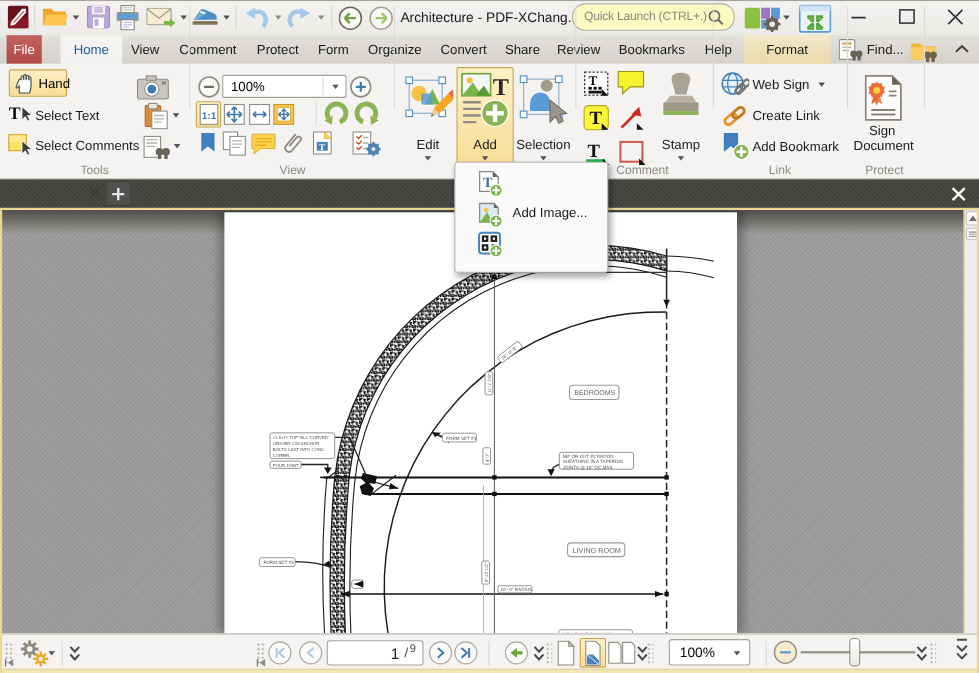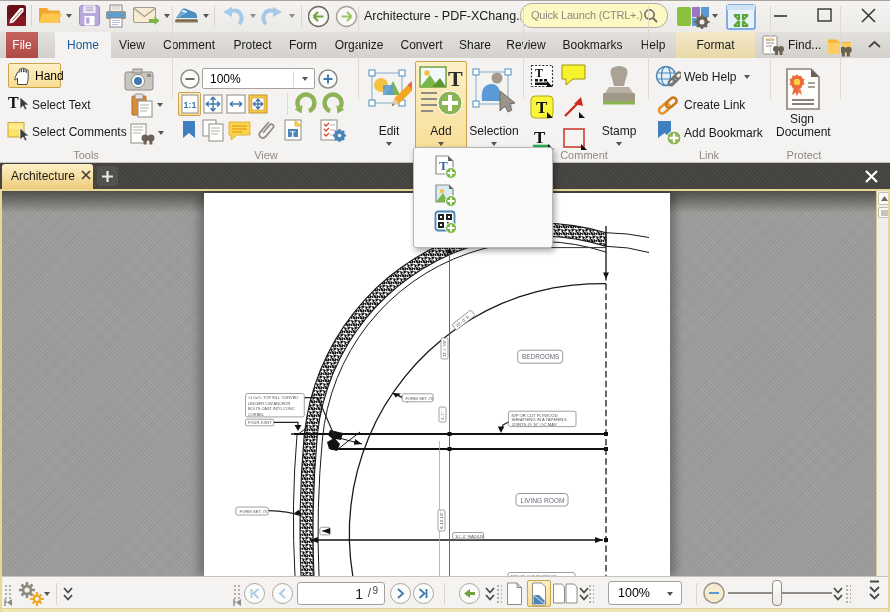--- a/index.html
+++ b/index.html
@@ -414,21 +414,21 @@
 
 <svg class="abs" style="left:655px;top:65px" width="26" height="23" viewBox="0 0 26 23">
  <circle cx="11" cy="11" r="9.5" fill="#e8f1fa" stroke="#4a84b8" stroke-width="1.5"></circle>
  <ellipse cx="11" cy="11" rx="4.5" ry="9.5" fill="none" stroke="#4a84b8" stroke-width="1.2"></ellipse>
  <path d="M2 8 h18 M2 14 h18" stroke="#4a84b8" stroke-width="1.2"></path>
  <g transform="rotate(-45 18 16)">
       <rect x="13" y="13.5" width="10" height="5" rx="2.5" fill="none" stroke="#7a756c" stroke-width="2"></rect>
       <rect x="19" y="13.5" width="10" height="5" rx="2.5" fill="none" stroke="#7a756c" stroke-width="2"></rect>
     </g>
 </svg>
-<div class="rtxt" style="left:684px;top:70px">Web Help</div>
+<div class="rtxt" style="left:684px;top:70px">Web Sign</div>
 <div class="ddarr" style="left:744px;top:75px"></div>
 <svg class="abs" style="left:655px;top:93px" width="26" height="23" viewBox="0 0 26 23">
  <g transform="rotate(-40 13 12)">
       <rect x="2" y="9" width="12" height="6.5" rx="3.2" fill="none" stroke="#e8952e" stroke-width="2.6"></rect>
       <rect x="11" y="9" width="12" height="6.5" rx="3.2" fill="none" stroke="#c97b1e" stroke-width="2.6"></rect>
     </g>
 </svg>
 <div class="rtxt" style="left:684px;top:98px">Create Link</div>
 <svg class="abs" style="left:656px;top:120px" width="26" height="26" viewBox="0 0 26 26">
  <path d="M2 1 h13 v17 l-6.5 -5 l-6.5 5 Z" fill="#3f7fbf"></path>
@@ -454,21 +454,20 @@
  <circle cx="11" cy="14" r="3.2" fill="#f7cf43"></circle>
  <path d="M22 15h7M22 19h7" stroke="#8a8276" stroke-width="1.6"></path>
  <path d="M6 32h22M6 36h22" stroke="#8a8276" stroke-width="1.8"></path>
 </svg>
 <div class="rtxt" style="left:790px;top:112px">Sign</div>
 <div class="rtxt" style="left:776px;top:125px">Document</div>
 <div class="glabel" style="left:764px">Protect</div>
 <div class="rsep" style="left:840px"></div>
 
 <div class="abs" id="tabbar">
- <div id="doctab">Architecture</div>
  <svg style="position:absolute;left:80px;top:6px" width="12" height="12">
       <path d="M2 2 L10 10 M10 2 L2 10" stroke="#3a3a38" stroke-width="1.6"></path>
     </svg>
  <div style="position:absolute;left:97px;top:3px;width:21px;height:20px;background:#52514f;border-radius:2px">
   <svg style="position:absolute;left:4px;top:4px" width="13" height="13">
         <path d="M6.5 1v11M1 6.5h11" stroke="#e8e8e6" stroke-width="2.2"></path>
       </svg>
  </div>
  <svg style="position:absolute;left:864px;top:6px" width="16" height="15">
       <path d="M2 2 L13 13 M13 2 L2 13" stroke="#fff" stroke-width="2.2"></path>
@@ -686,20 +685,23 @@
  <svg style="position:absolute;left:832px;top:9px" width="12" height="16" viewBox="0 0 12 16">
       <path d="M2 2 L6 6.5 L10 2 M2 9 L6 13.5 L10 9" stroke="#4a4a48" stroke-width="1.8" fill="none"></path>
     </svg>
  <div class="grip" style="left:845px;width:6px"></div>
  <svg style="position:absolute;left:868px;top:3px" width="14" height="22" viewBox="0 0 14 22">
       <path d="M2 1.5 h9 M2 7 L6.5 11.5 L11 7 M2 14 L6.5 18.5 L11 14" stroke="#4a4a48" stroke-width="1.8" fill="none"></path>
     </svg>
 </div>
 
 <div class="abs" id="menu">
+  <div class="mitem" style="top:32px">
+      <span class="lbl">Add Image...</span>
+    </div>
   <svg style="position:absolute;left:20px;top:7px" width="25" height="24" viewBox="0 0 25 24">
    <path d="M2 1 h12 l5 5 v13 h-17 Z" fill="#fff" stroke="#8f8c85" stroke-width="1.2"></path>
    <path d="M14 1 l5 5 h-5 Z" fill="#6b6256"></path>
    <text x="5" y="15" font-size="13" font-weight="bold" font-family="Liberation Serif" fill="#3e6a9e">T</text>
    <circle cx="17" cy="18" r="5.5" fill="#7ab648" stroke="#fff"></circle>
    <path d="M17 14.5v7M13.5 18h7" stroke="#fff" stroke-width="1.8"></path>
   </svg>
   <svg style="position:absolute;left:20px;top:35px" width="25" height="24" viewBox="0 0 25 24">
    <path d="M2 2 h13 l4 4 v13 h-17 Z" fill="#d8ecf8" stroke="#8f8c85" stroke-width="1.2"></path>
    <path d="M15 2 l4 4 h-4 Z" fill="#6b6256"></path>

